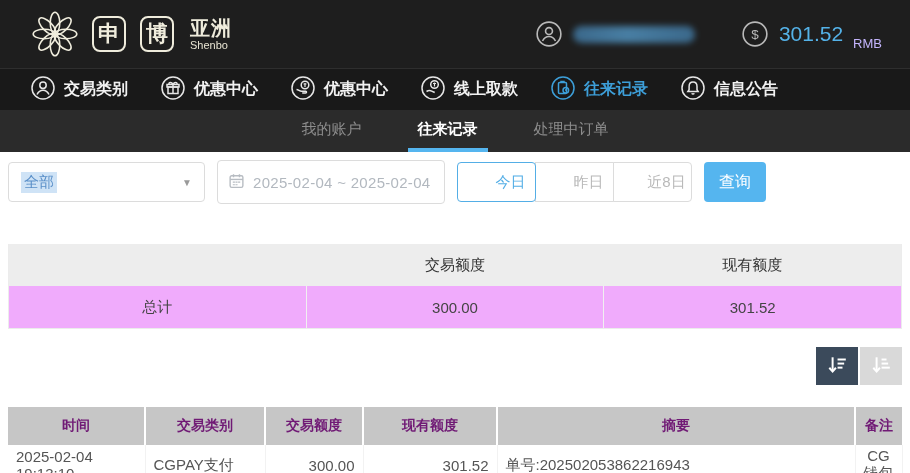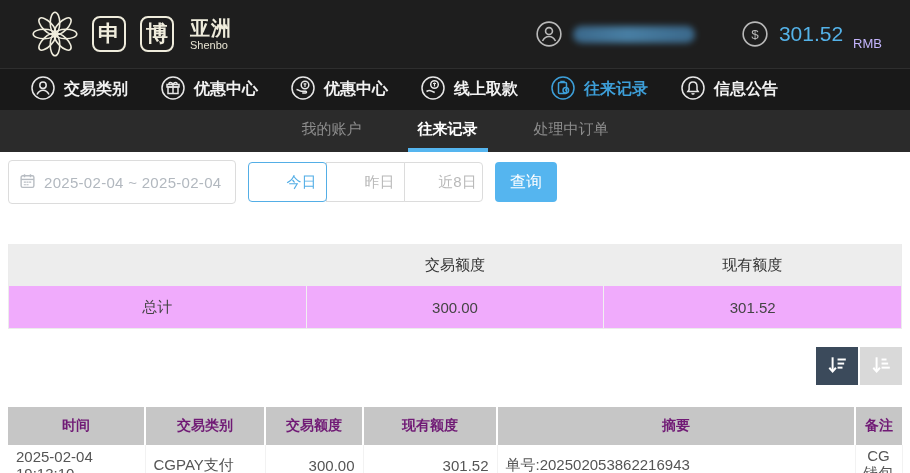--- a/index.html
+++ b/index.html
@@ -245,20 +245,24 @@
 
   <div class="subnav">
     <div class="subtab">我的账户</div>
     <div class="subtab active">往来记录</div>
     <div class="subtab">处理中订单</div>
   </div>
 
   <div class="content">
 
     <div class="filter-row">
+      <div class="select-box">
+        <span class="select-value">全部</span>
+        <span class="select-caret">▼</span>
+      </div>
       <div class="date-box">
         <span>
           <svg width="17" height="17" viewBox="0 0 16 16" fill="none" stroke="currentColor" stroke-width="1.3">
             <rect x="2" y="3.5" width="12" height="11" rx="1.5"></rect>
             <path d="M2 7h12"></path>
               <path d="M5.2 2v3M10.8 2v3"></path>
             <path d="M4.5 9.5h2M7 9.5h2M9.5 9.5h2M4.5 12h2M7 12h2" stroke-width="1"></path>
           </svg>
         </span>
         <span class="date-text">2025-02-04 ~ 2025-02-04</span>

